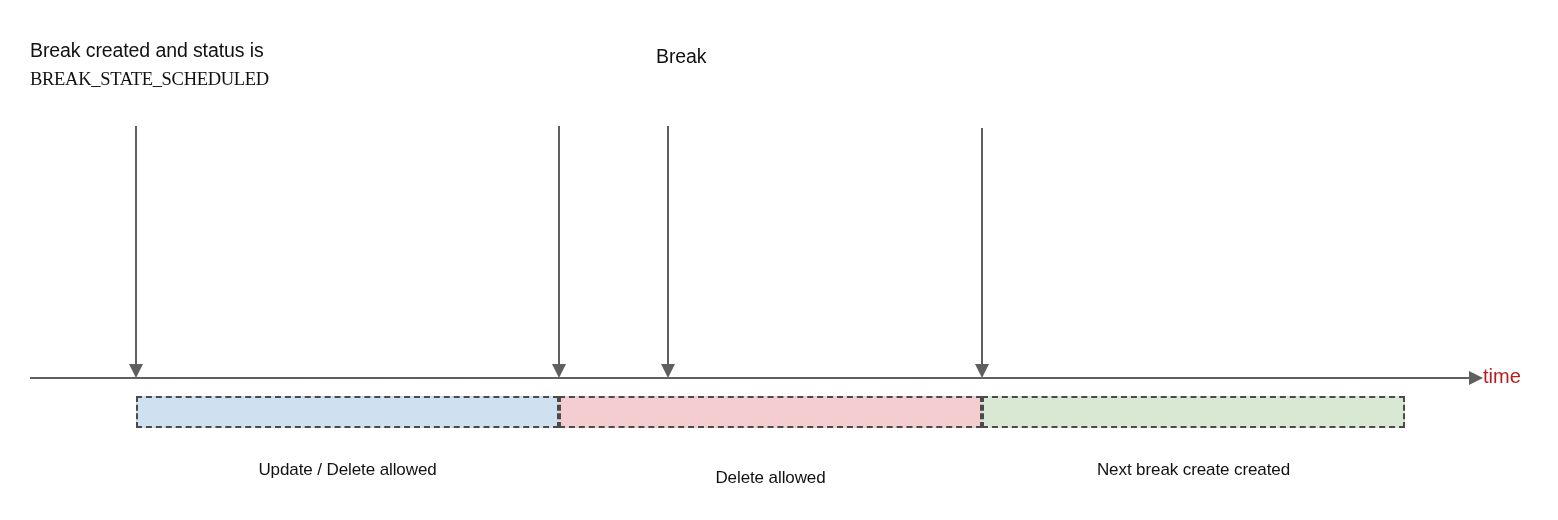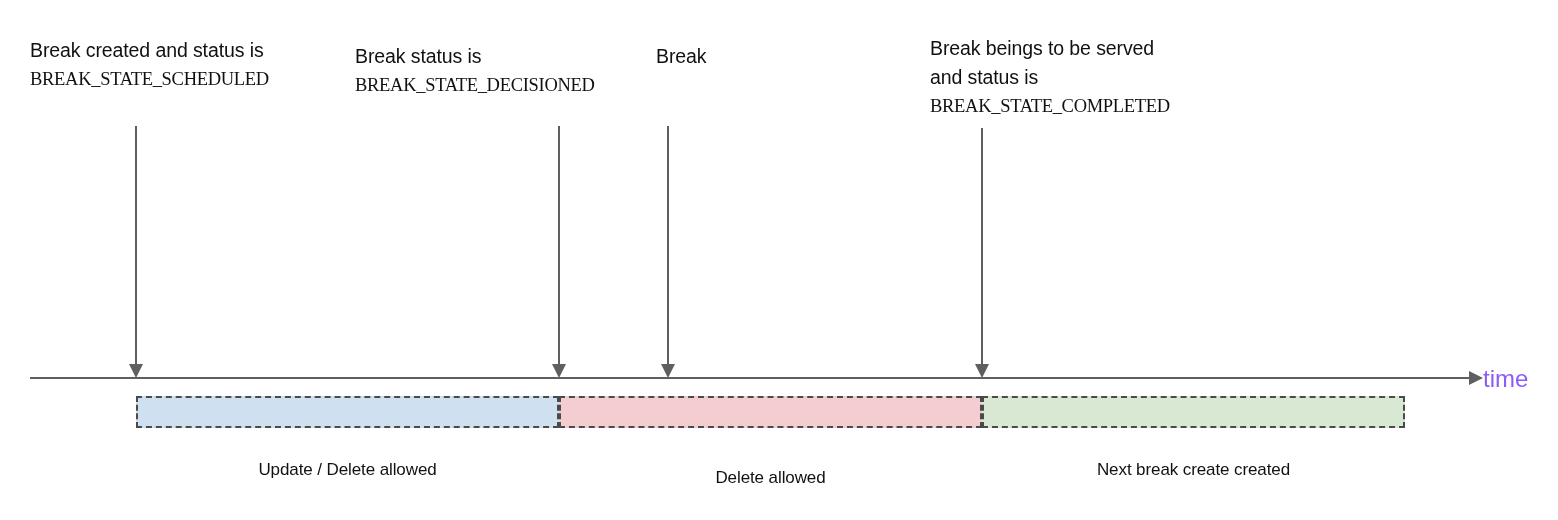--- a/index.html
+++ b/index.html
@@ -82,22 +82,22 @@
     width: 0;
     height: 0;
     border-top: 7px solid transparent;
     border-bottom: 7px solid transparent;
     border-left: 14px solid #5f5f5f;
   }
   #time-label {
     position: absolute;
     left: 1483px;
     top: 365px;
-    font-size: 24px;
-    color: #8b5cf6;
+    font-size: 20px;
+    color: #b91c1c;
     white-space: nowrap;
   }
 
   
   .phase-bar {
     position: absolute;
     top: 396px;
     height: 32px;
     box-sizing: border-box;
     border: 2px dashed #4a4a4a;
@@ -118,34 +118,25 @@
 </head>
 <body>
 
 <div class="canvas">
 
   <div class="annot" id="annot-0">
     <span class="ln plain">Break created and status is</span>
     <span class="ln mono">BREAK_STATE_SCHEDULED</span>
   </div>
 
-  <div class="annot" id="annot-1">
-    <span class="ln plain">Break status is</span>
-    <span class="ln mono">BREAK_STATE_DECISIONED</span>
-  </div>
 
   <div class="annot" id="annot-2">
     <span class="ln plain">Break</span>
   </div>
 
-  <div class="annot" id="annot-3">
-    <span class="ln plain">Break beings to be served</span>
-    <span class="ln plain">and status is</span>
-    <span class="ln mono">BREAK_STATE_COMPLETED</span>
-  </div>
 
   <div class="vmark" id="vmark-0" style="left: 135px; top: 126px; height: 239px; background: rgb(95, 95, 95);">
     <div class="head" style="border-top-color: rgb(95, 95, 95);"></div>
   </div>
   <div class="vmark" id="vmark-1" style="left: 558px; top: 126px; height: 239px; background: rgb(95, 95, 95);">
     <div class="head" style="border-top-color: rgb(95, 95, 95);"></div>
   </div>
   <div class="vmark" id="vmark-2" style="left: 667px; top: 126px; height: 239px; background: rgb(95, 95, 95);">
     <div class="head" style="border-top-color: rgb(95, 95, 95);"></div>
   </div>

